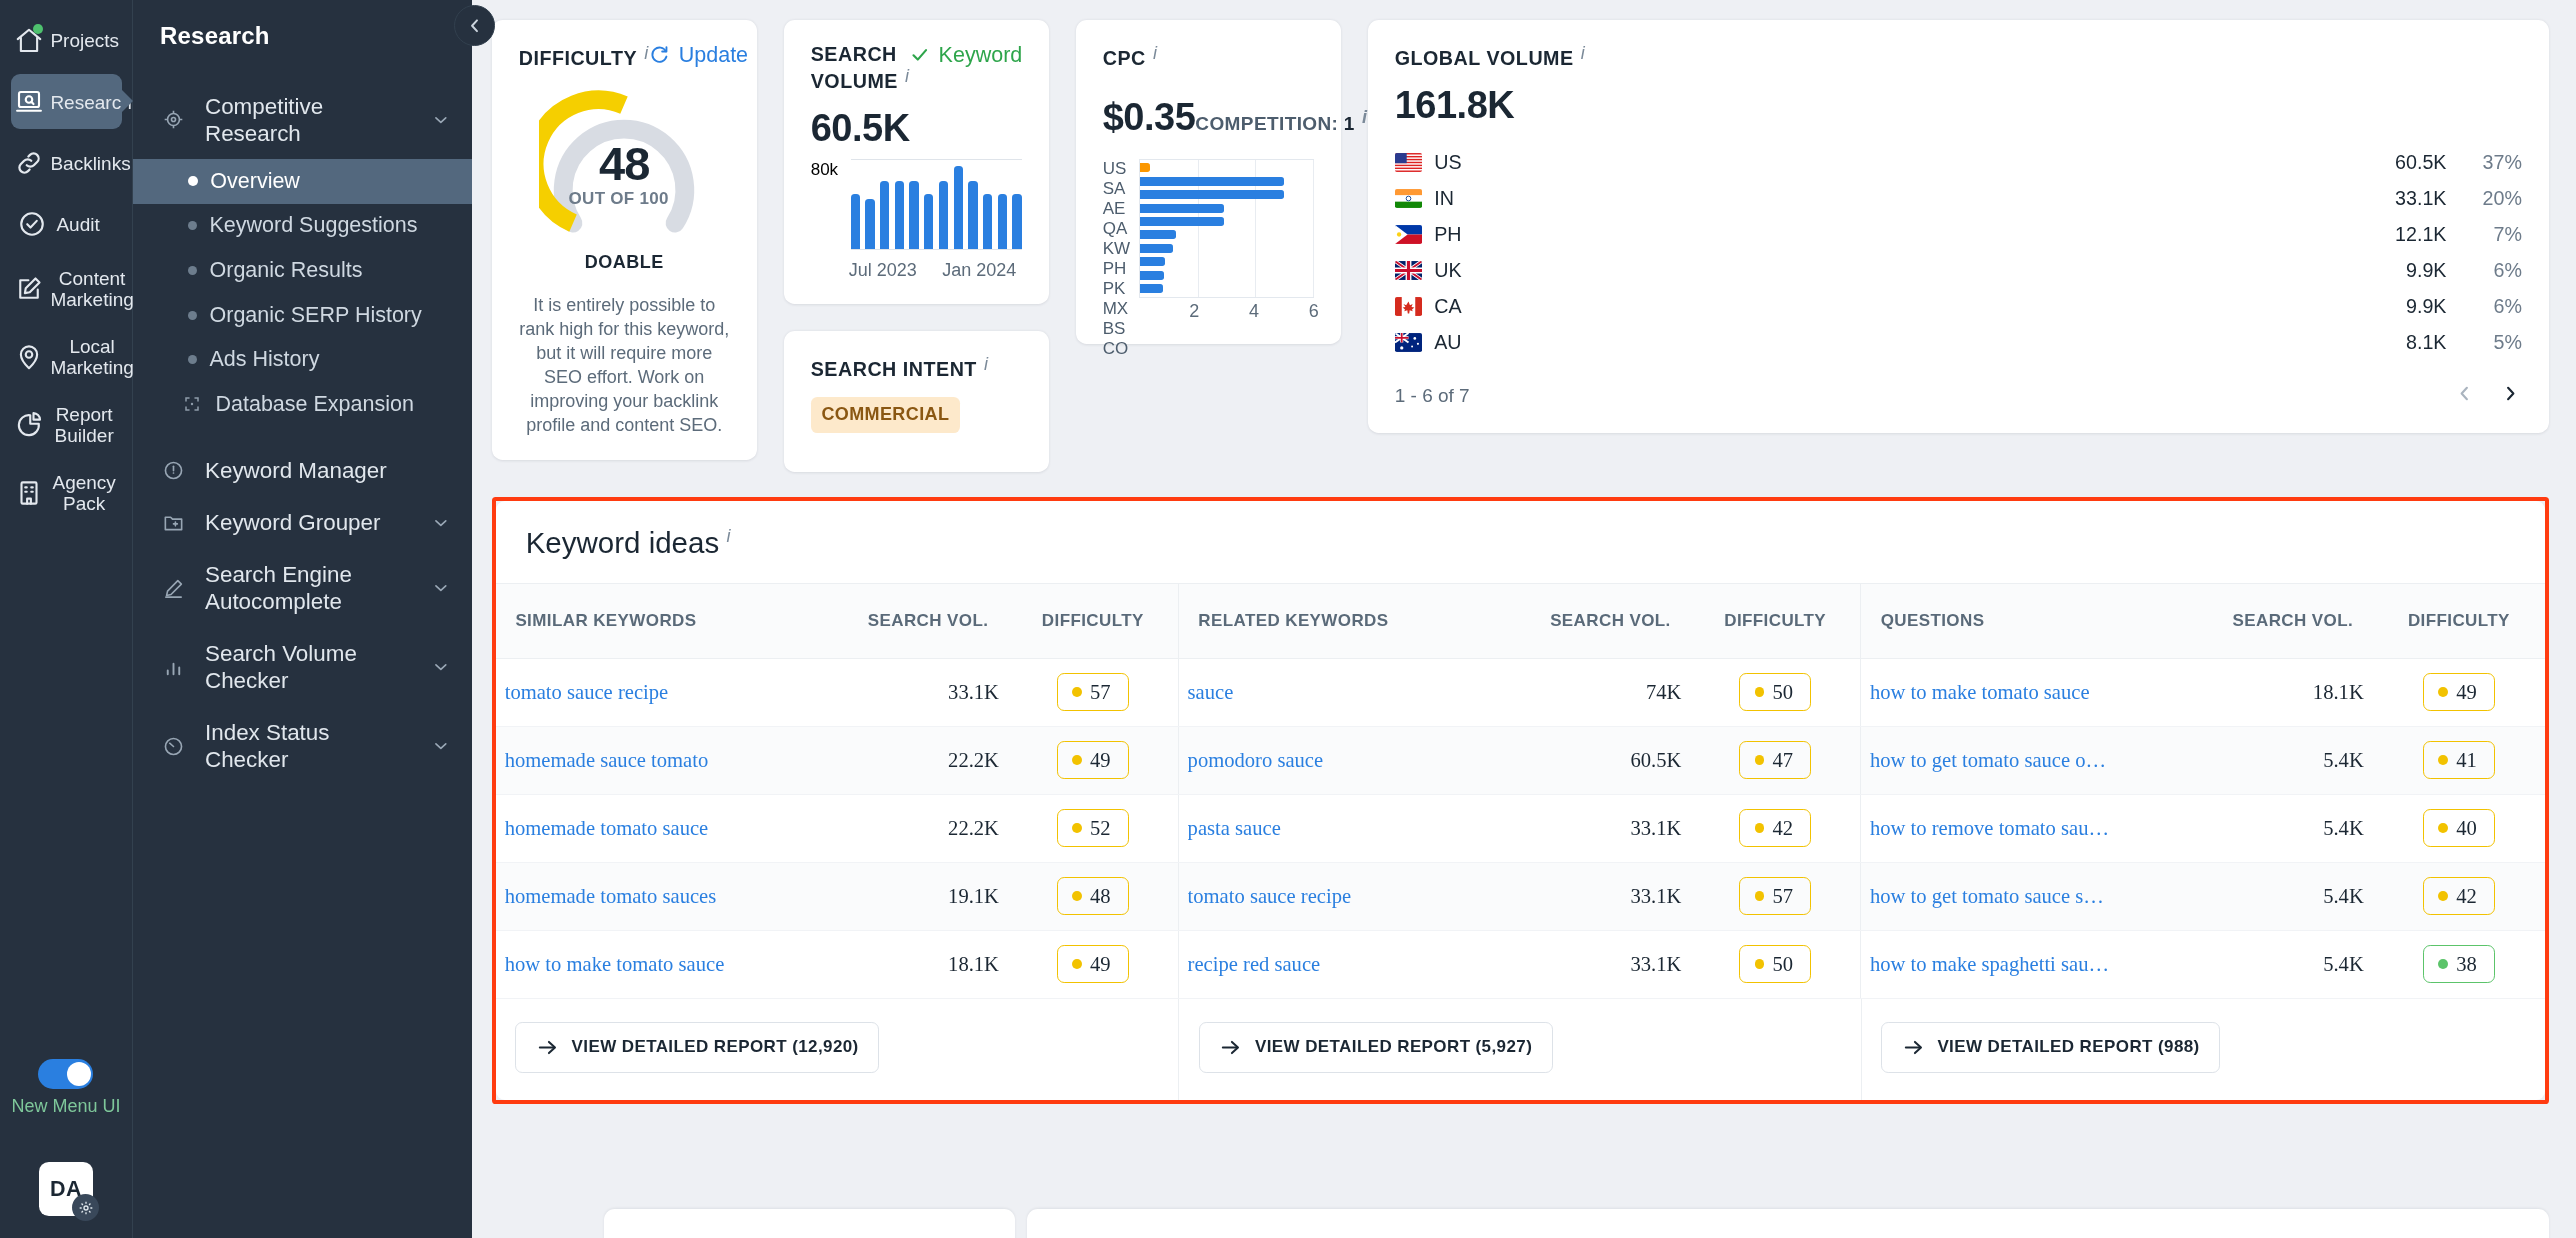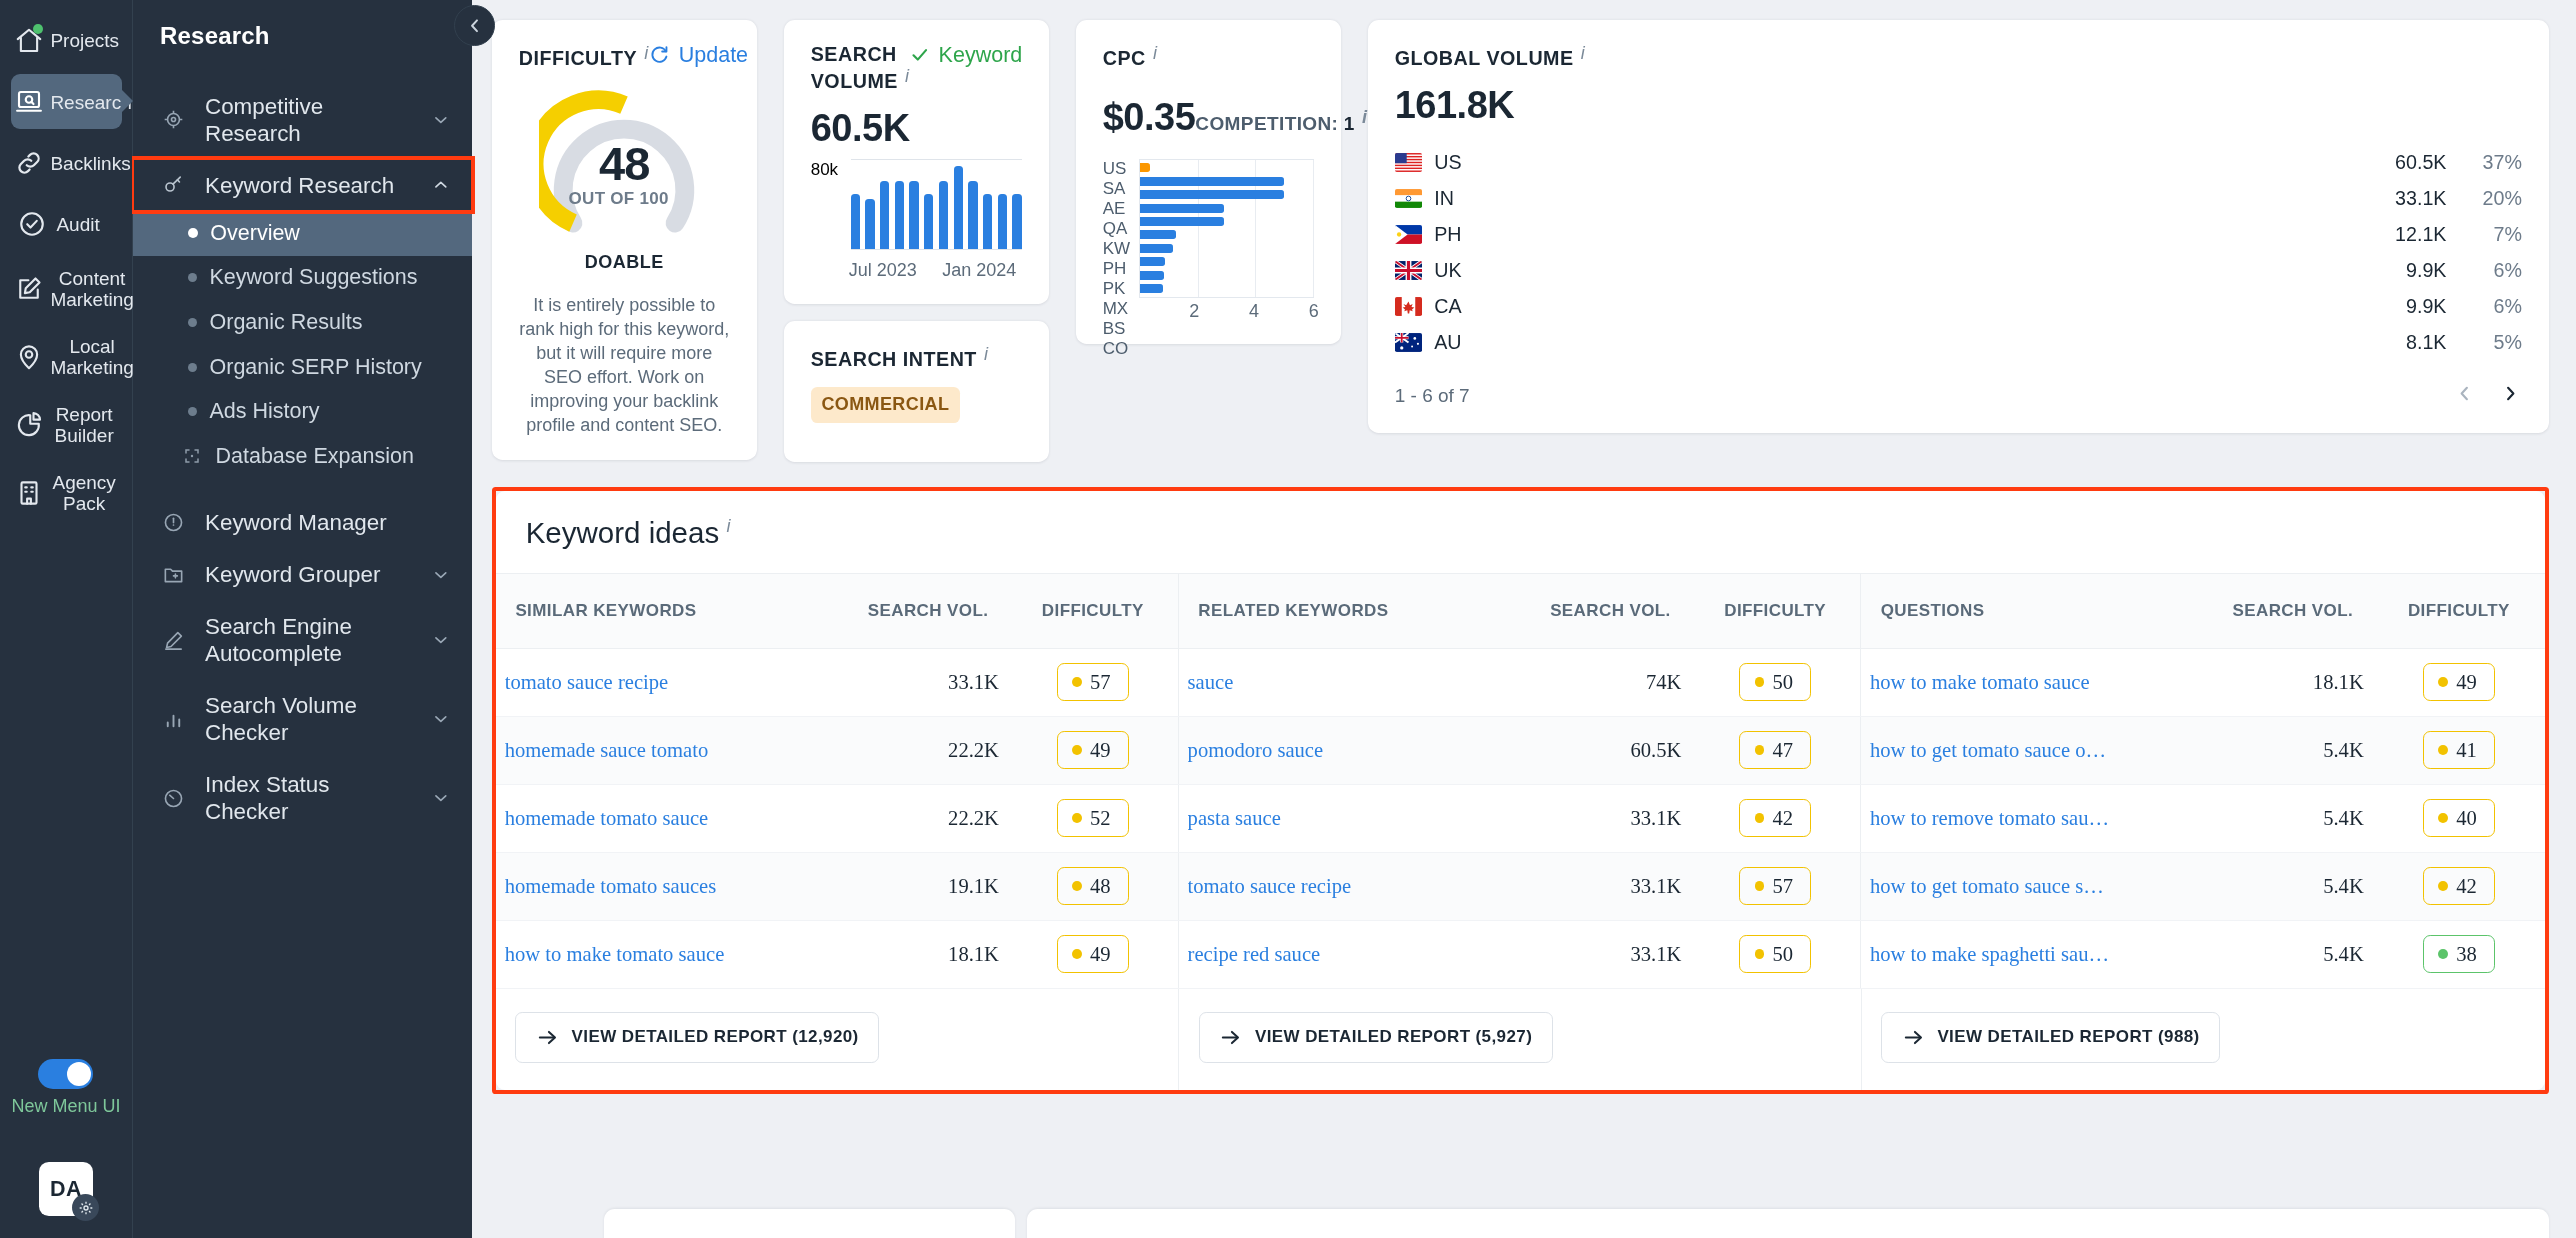--- a/index.html
+++ b/index.html
@@ -103,21 +103,21 @@
   
   .col-diff { width: 265px; flex: 0 0 265px; }
   .upd-link { display:flex; align-items:center; gap:9px; color:#2a7fe0; font-size: 21.5px; cursor:pointer; }
   .gauge-wrap { position: relative; width: 170px; height: 152px; margin: 19.7px auto 0; }
   .gauge-num { position:absolute; left:0; right:0; top: 47px; text-align:center; font-size: 47px; font-weight: 800; letter-spacing:-0.9px; }
   .gauge-out { position:absolute; left:0; right:11px; top: 100px; text-align:center; font-size: 17px; font-weight:600; color:#6d7b8a; letter-spacing:0.3px;}
   .gauge-verdict { text-align:center; font-size: 18px; font-weight: 700; letter-spacing:0.5px; margin-top: 10.7px; }
   .diff-desc { margin-top: 19.7px; font-size: 18px; line-height: 24px; color: #5c6b7a; text-align:center; }
 
   
-  .col-sv { width: 265px; flex: 0 0 265px; display:flex; flex-direction:column; gap:17px; }
+  .col-sv { width: 265px; flex: 0 0 265px; display:flex; flex-direction:column; gap:27px; }
   .big-num { font-size: 38px; font-weight: 800; letter-spacing:-0.5px; margin-top: 14.3px; }
   .updated { display:flex; align-items:center; gap:8px; color:#2ea54b; font-size: 21.5px; }
   .sv-chart { display:flex; align-items:flex-end; gap:12.5px; margin-top: 9px; }
   .sv-yaxis { font-size: 17px; color:#000000; padding-bottom: 70px; }
   .sv-plot { flex:1; position: relative; height: 91px; border-top: 0.9px solid #dfe4ea; border-bottom: 0.9px solid #dfe4ea; display:flex; align-items:flex-end; gap:5.4px; }
   .sv-bar { flex:1; background:#2a7fe0; border-radius: 3.6px 3.6px 0 0; }
   .sv-xaxis { display:flex; justify-content:space-between; font-size: 18px; color:#5c6b7a; padding: 10.7px 5.4px 0 38px; }
   .intent-tag {
     display:inline-block; margin-top: 16px; background: #fde9cb; color: #8a5712;
     font-size: 18px; font-weight: 700; letter-spacing: 0.4px; padding: 7.2px 10.7px; border-radius: 6.3px;
@@ -312,35 +312,20 @@
           </svg>
       </span>
       <span class="gtext">Competitive Research</span>
       <span class="chev">
         <svg width="19.7" height="19.7" viewBox="0 0 24 24" fill="none" stroke="#9aa8b6" stroke-width="2" stroke-linecap="round" stroke-linejoin="round">
             <path d="M6 9.5 12 15l6-5.5"></path>
           </svg>
       </span>
     </div>
 
-    <div class="sub-group highlight">
-      <span class="gicon">
-        <svg width="23" height="23" viewBox="0 0 24 24" fill="none" stroke="#b9c4cf" stroke-width="1.7" stroke-linecap="round">
-            <circle cx="8.4" cy="13.6" r="4.2"></circle>
-            <path d="M11.5 10.5 19 3.2"></path>
-            <path d="M16.1 6.2l2.1 2.1"></path>
-          </svg>
-      </span>
-      <span class="gtext">Keyword Research</span>
-      <span class="chev">
-        <svg width="19.7" height="19.7" viewBox="0 0 24 24" fill="none" stroke="#cfd8e1" stroke-width="2" stroke-linecap="round" stroke-linejoin="round">
-            <path d="M6 14.5 12 9l6 5.5"></path>
-          </svg>
-      </span>
-    </div>
 
     <div class="sub-item selected">
       <span class="bullet"></span>
       <span>Overview</span>
     </div>
     <div class="sub-item">
       <span class="bullet"></span>
       <span>Keyword Suggestions</span>
     </div>
     <div class="sub-item">

